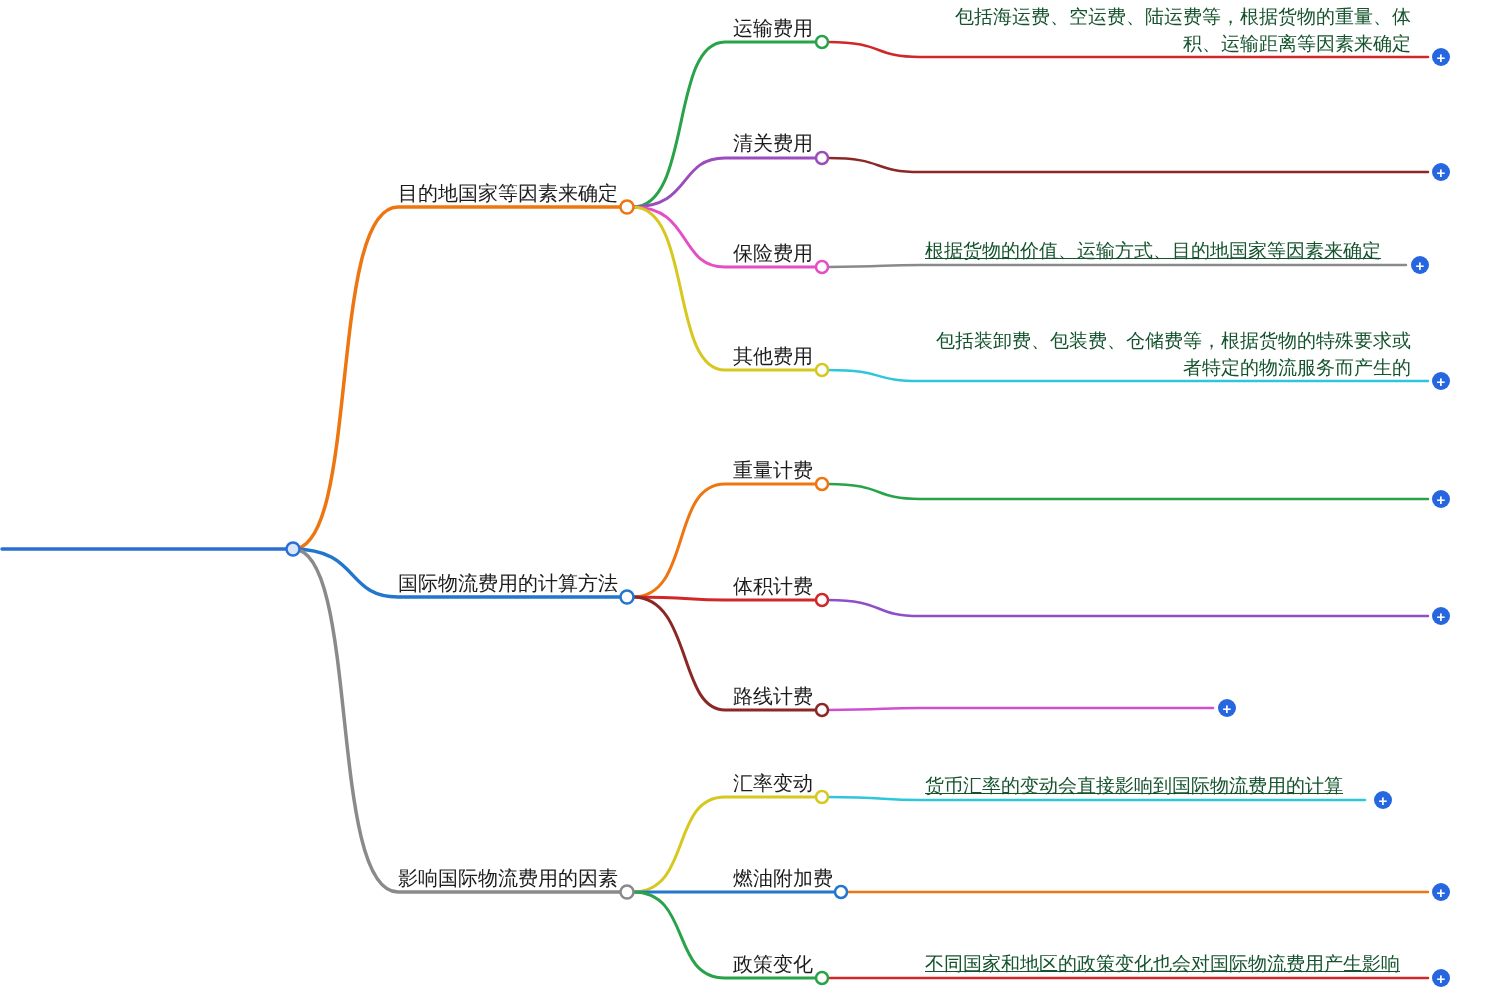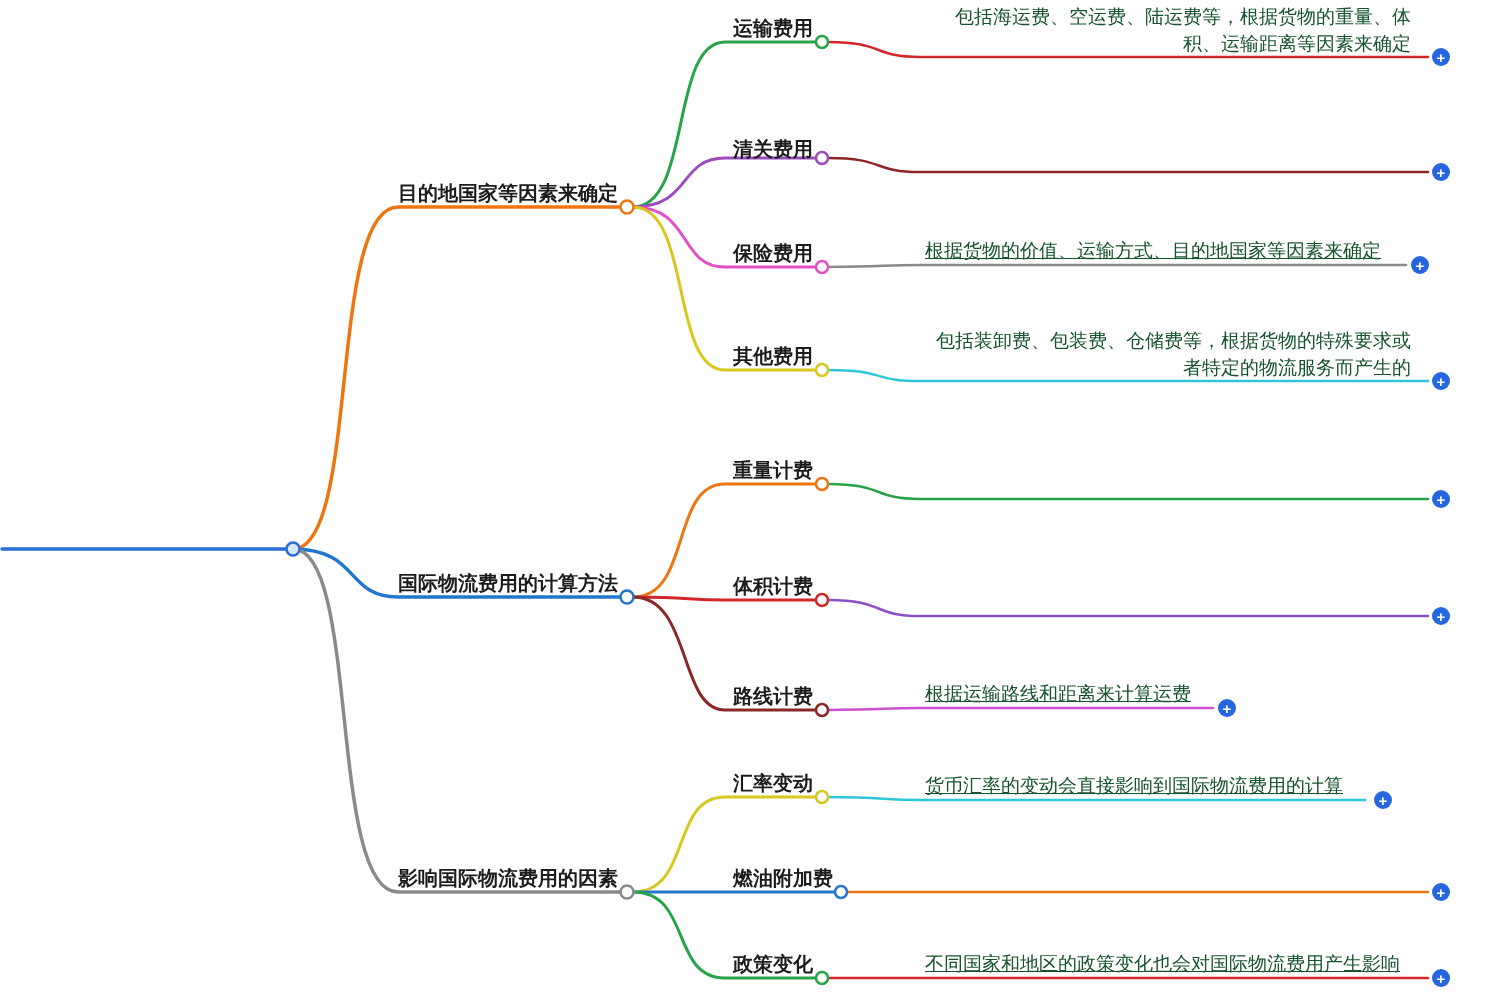--- a/index.html
+++ b/index.html
@@ -2,21 +2,21 @@
 <html><head>
 <meta charset="utf-8">
 <style>
   html,body { margin:0; padding:0; background:#ffffff; }
   .canvas {
     position:relative; width:1486px; height:998px; background:#ffffff;
     overflow:hidden; font-family:"Liberation Sans","DejaVu Sans",sans-serif;
   }
   svg.links { position:absolute; left:0; top:0; width:1486px; height:998px; }
   .lbl {
-    position:absolute; font-weight:bold; font-size:20px; color:#1c1c1c;
+    position:absolute; font-weight:normal; font-size:20px; color:#1c1c1c;
     white-space:nowrap; line-height:26px;
   }
   .desc {
     position:absolute; font-size:19px; color:#14532d; width:486px;
     line-height:26.5px; word-break:break-all;text-align:right;
   }
   .desc.one-line { white-space:nowrap; width:auto;text-decoration:underline; }
   .plus {
     position:absolute; width:18px; height:18px; border-radius:50%;
     background:#2667e0; color:#ffffff; font-size:15px; font-weight:bold;
@@ -78,34 +78,33 @@
   </svg>
 
 
   <div class="lbl" style="left:398px;top:180px">目的地国家等因素来确定</div>
   <div class="lbl" style="left:398px;top:570px">国际物流费用的计算方法</div>
   <div class="lbl" style="left:398px;top:865px">影响国际物流费用的因素</div>
 
   <div class="lbl" style="left:733px;top:15px">运输费用</div>
   <div class="desc" style="left:925px;top:4px">包括海运费、空运费、陆运费等，根据货物的重量、体积、运输距离等因素来确定</div>
 
-  <div class="lbl" style="left:733px;top:136px">清关费用</div>
+  <div class="lbl" style="left:733px;top:130px">清关费用</div>
 
   <div class="lbl" style="left:733px;top:240px">保险费用</div>
   <div class="desc one-line" style="left:925px;top:238px">根据货物的价值、运输方式、目的地国家等因素来确定</div>
 
   <div class="lbl" style="left:733px;top:343px">其他费用</div>
   <div class="desc" style="left:925px;top:328px">包括装卸费、包装费、仓储费等，根据货物的特殊要求或者特定的物流服务而产生的</div>
 
   <div class="lbl" style="left:733px;top:457px">重量计费</div>
 
   <div class="lbl" style="left:733px;top:573px">体积计费</div>
 
   <div class="lbl" style="left:733px;top:683px">路线计费</div>
-  <div class="desc one-line" style="left:925px;top:681px">根据运输路线和距离来计算运费</div>
 
   <div class="lbl" style="left:733px;top:770px">汇率变动</div>
   <div class="desc one-line" style="left:925px;top:773px">货币汇率的变动会直接影响到国际物流费用的计算</div>
 
   <div class="lbl" style="left:733px;top:865px">燃油附加费</div>
 
   <div class="lbl" style="left:733px;top:951px">政策变化</div>
   <div class="desc one-line" style="left:925px;top:951px">不同国家和地区的政策变化也会对国际物流费用产生影响</div>
 
   <div class="plus" style="left:1432px;top:48px">+</div>

